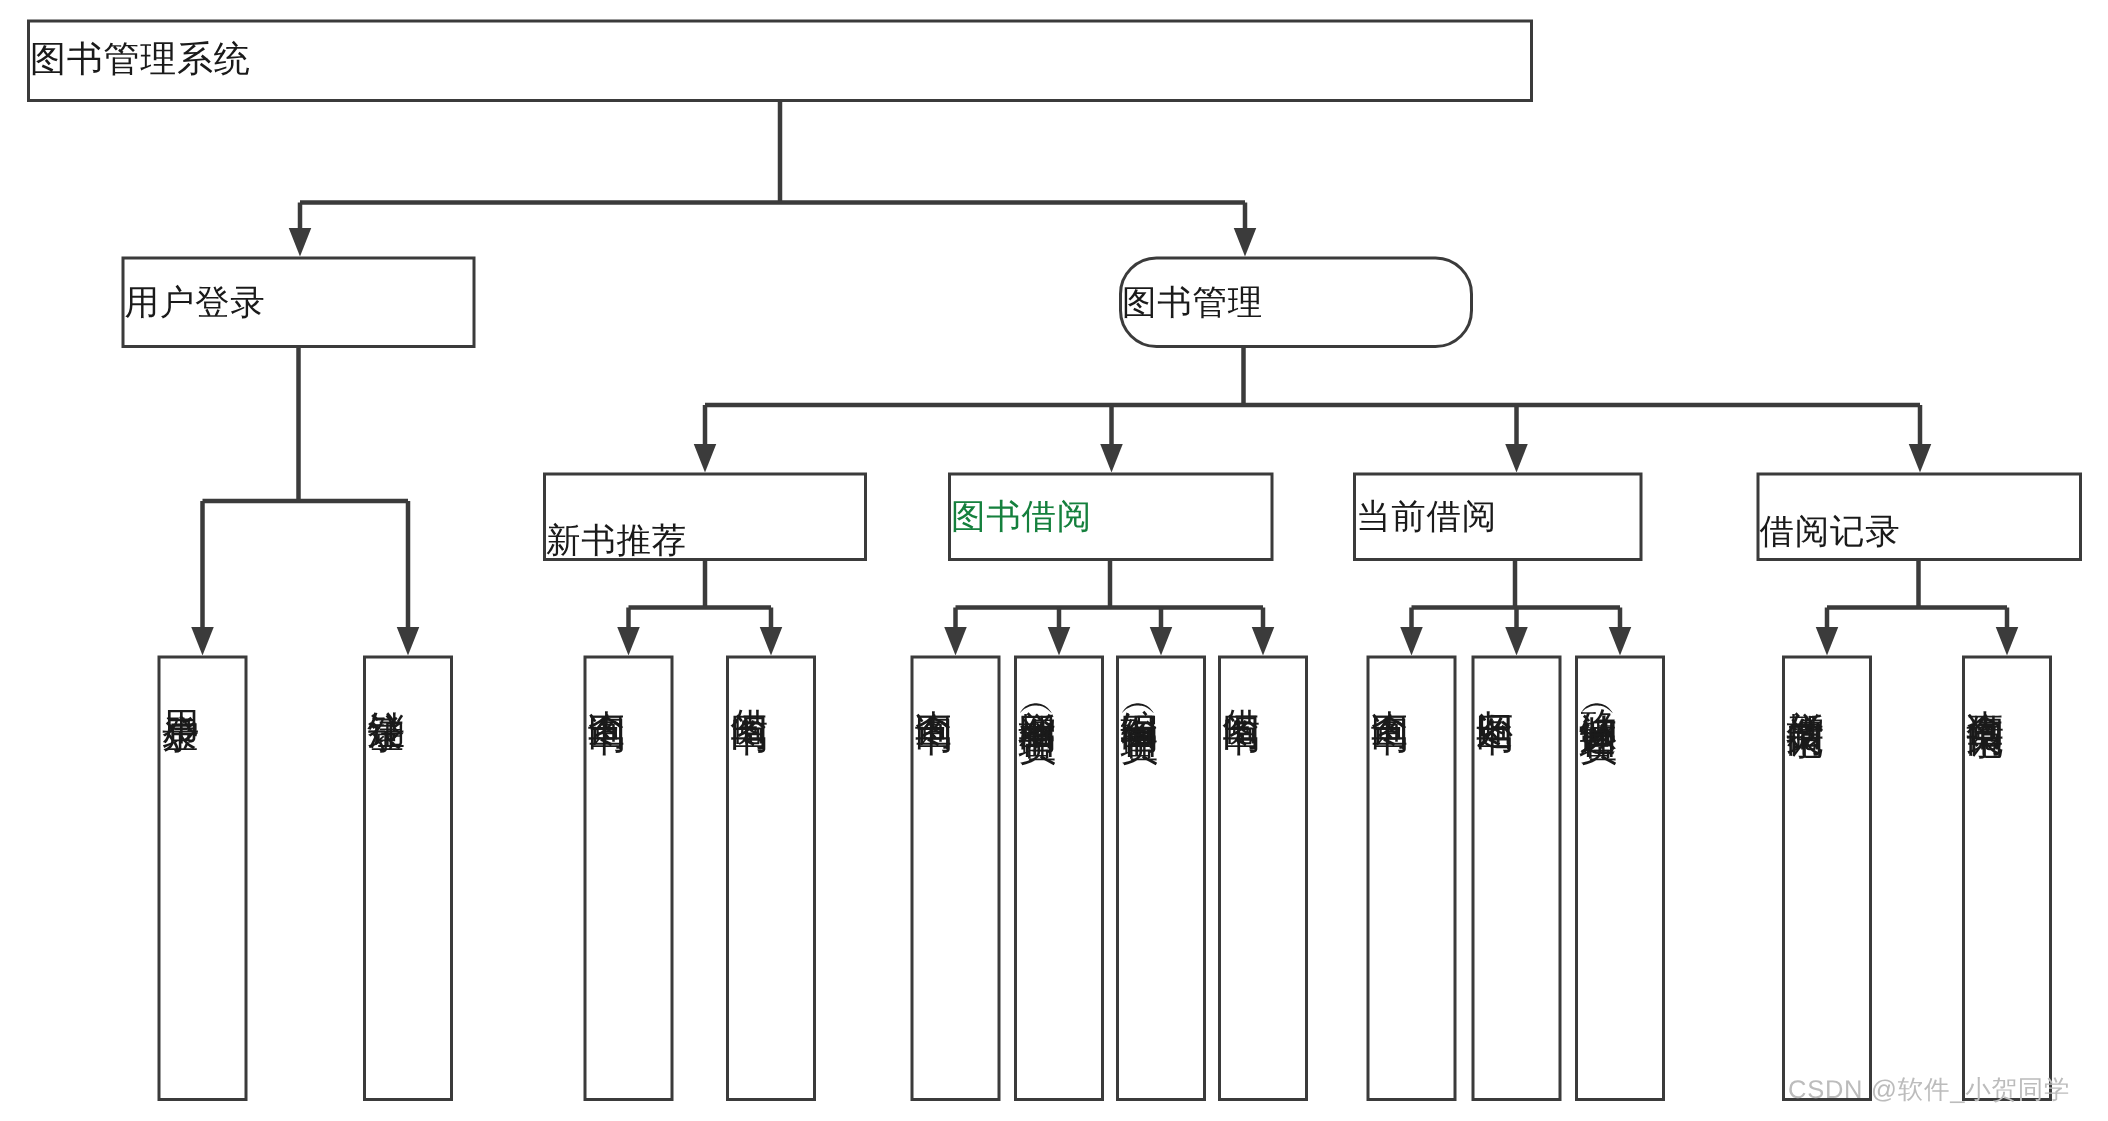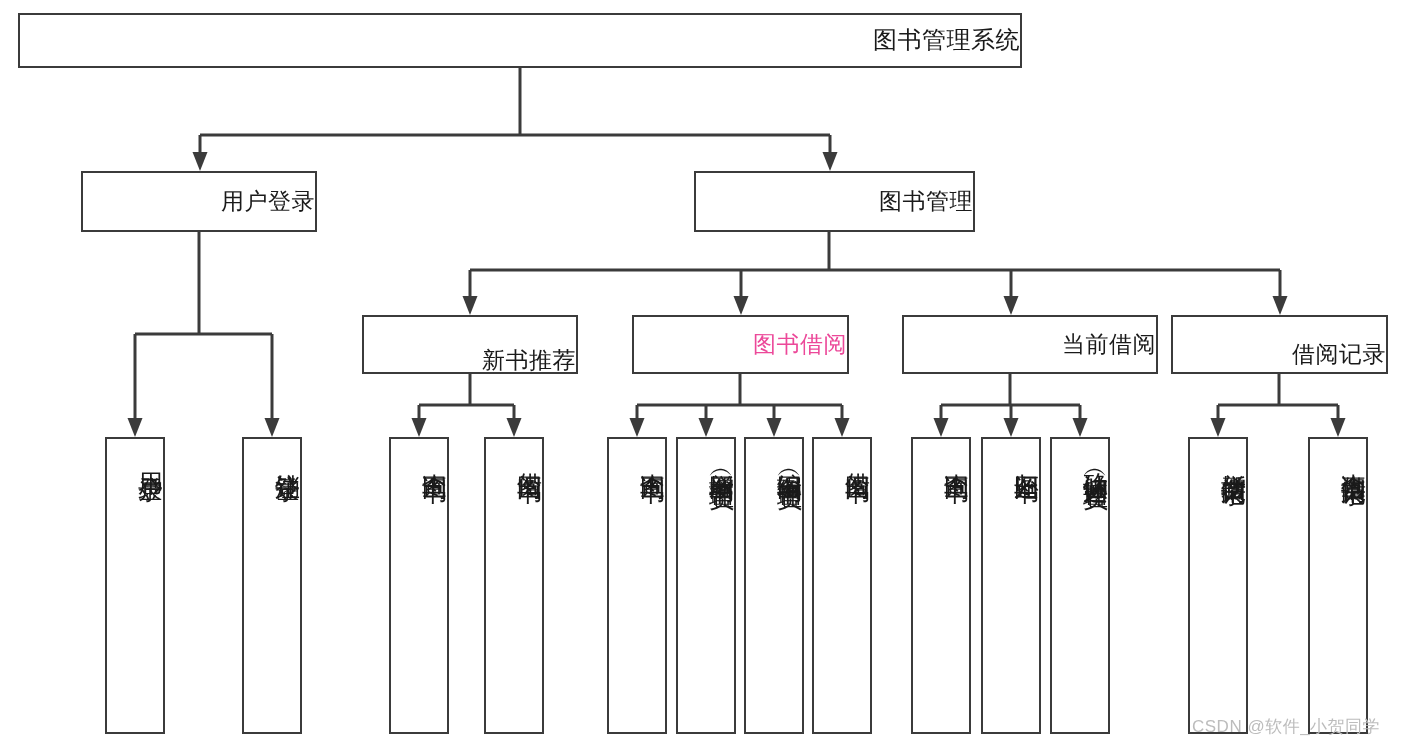--- a/index.html
+++ b/index.html
@@ -26,21 +26,21 @@
     height: 747px;
     pointer-events: none;
   }
   .node {
     position: absolute;
     box-sizing: border-box;
     background: #ffffff;
     border: 2px solid #3b3b3b;
     display: flex;
     align-items: center;
-    justify-content: flex-end;
+    justify-content: flex-start;
     overflow: hidden;
   }
   .node .node-label {
     color: #1a1a1a;
     letter-spacing: 0.5px;
     text-align: center;
     line-height: 1.18;
     user-select: none;
   }
   .node.horizontal .node-label {
@@ -134,30 +134,30 @@
       </g>
   </svg>
 
   <div id="node-layer">
       <div class="node horizontal root" style="left: 18px; top: 13px; width: 1004px; height: 55px; border-color: rgb(59, 59, 59); background: rgb(255, 255, 255);">
         <span class="node-label" style="color: rgb(26, 26, 26);">图书管理系统</span>
       </div>
       <div class="node horizontal level2" style="left: 81px; top: 171px; width: 236px; height: 61px; border-color: rgb(59, 59, 59); background: rgb(255, 255, 255);">
         <span class="node-label" style="color: rgb(26, 26, 26);">用户登录</span>
       </div>
-      <div class="node horizontal level2" style="left: 694px; top: 171px; width: 281px; height: 61px; border-color: rgb(59, 59, 59); background: rgb(255, 255, 255);">
+      <div class="node horizontal level2" style="left: 746px; top: 171px; width: 236px; height: 61px; border-color: rgb(59, 59, 59); background: rgb(255, 255, 255); border-radius: 25px;">
         <span class="node-label" style="color: rgb(26, 26, 26);">图书管理</span>
       </div>
       <div class="node horizontal level3" style="left: 362px; top: 315px; width: 216px; height: 59px; border-color: rgb(59, 59, 59); background: rgb(255, 255, 255);">
         <span class="node-label" style="color: rgb(26, 26, 26); margin-top: 32px;">新书推荐</span>
       </div>
       <div class="node horizontal level3" style="left: 632px; top: 315px; width: 217px; height: 59px; border-color: rgb(59, 59, 59); background: rgb(255, 255, 255);">
-        <span class="node-label" style="color: #ec4899; margin-left: 32px;">图书借阅</span>
-      </div>
-      <div class="node horizontal level3" style="left: 902px; top: 315px; width: 256px; height: 59px; border-color: rgb(59, 59, 59); background: rgb(255, 255, 255);">
+        <span class="node-label" style="color: #15803d;">图书借阅</span>
+      </div>
+      <div class="node horizontal level3" style="left: 902px; top: 315px; width: 193px; height: 59px; border-color: rgb(59, 59, 59); background: rgb(255, 255, 255);">
         <span class="node-label" style="color: rgb(26, 26, 26);">当前借阅</span>
       </div>
       <div class="node horizontal level3" style="left: 1171px; top: 315px; width: 217px; height: 59px; border-color: rgb(59, 59, 59); background: rgb(255, 255, 255);">
         <span class="node-label" style="color: rgb(26, 26, 26); margin-top: 20px;">借阅记录</span>
       </div>
       <div class="node vertical leaf" style="left: 105px; top: 437px; width: 60px; height: 297px; border-color: rgb(59, 59, 59); background: rgb(255, 255, 255);">
         <span class="node-label" style="color: rgb(26, 26, 26);">用户登录</span>
       </div>
       <div class="node vertical leaf" style="left: 242px; top: 437px; width: 60px; height: 297px; border-color: rgb(59, 59, 59); background: rgb(255, 255, 255);">
         <span class="node-label" style="color: rgb(26, 26, 26);">注销登录</span>

